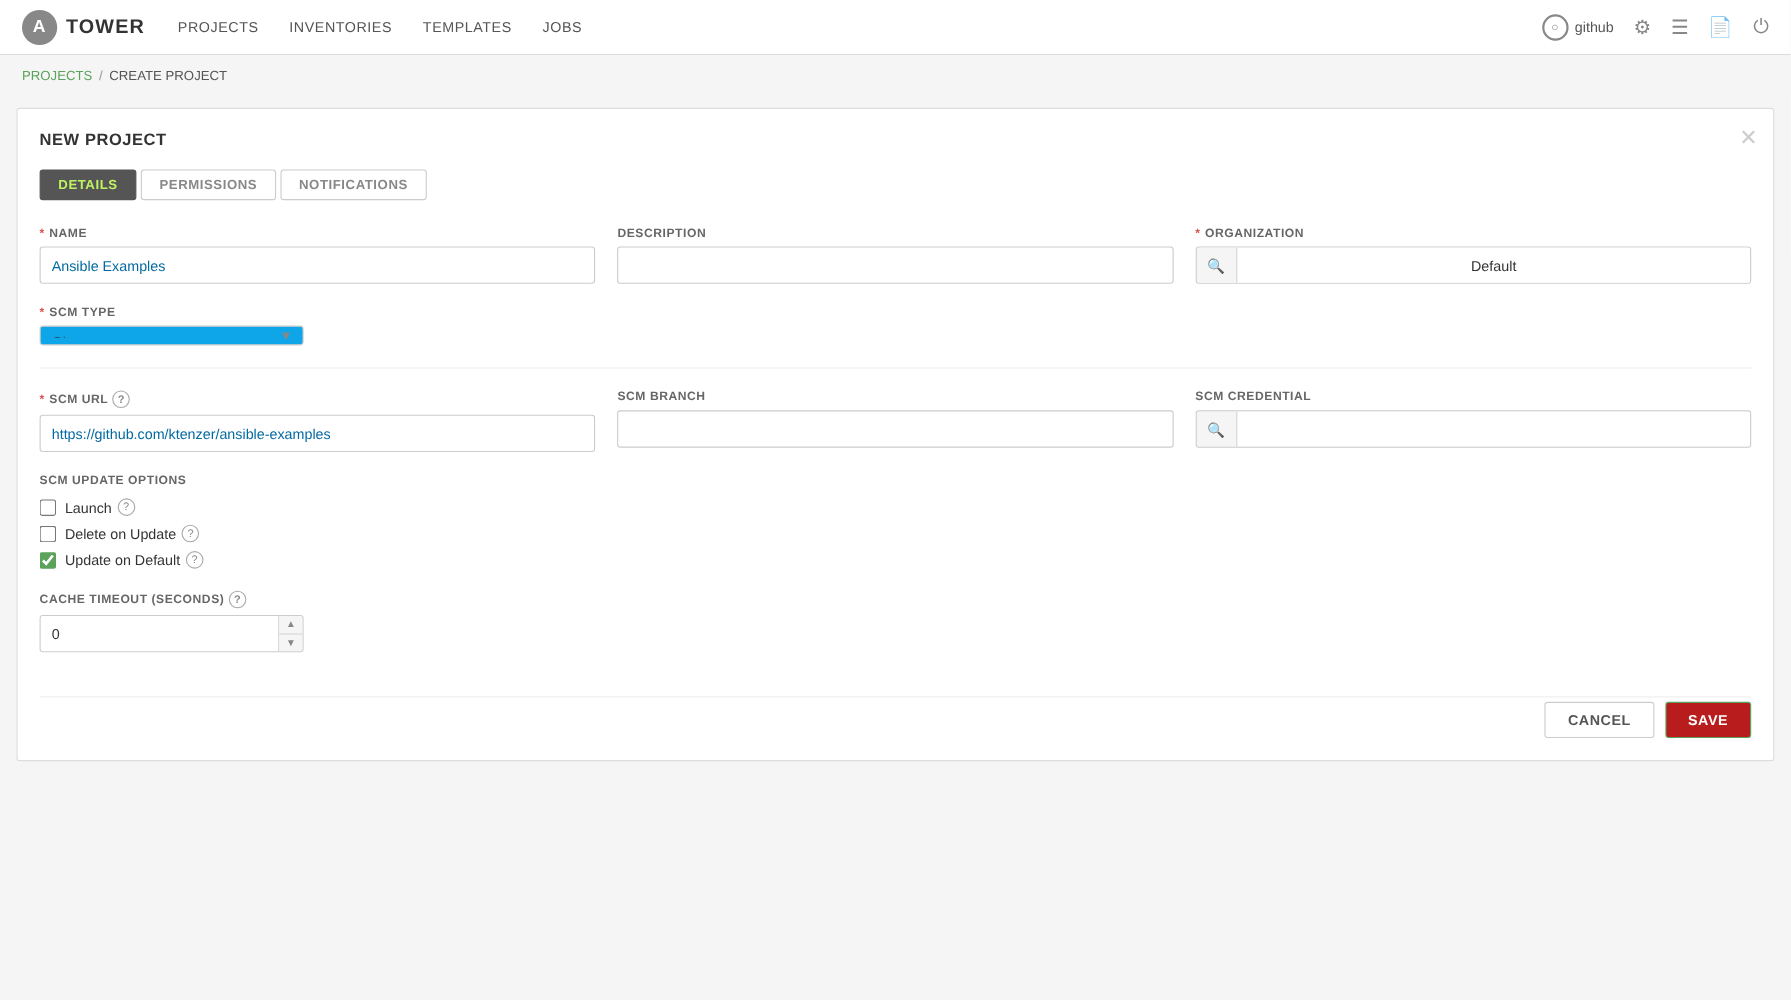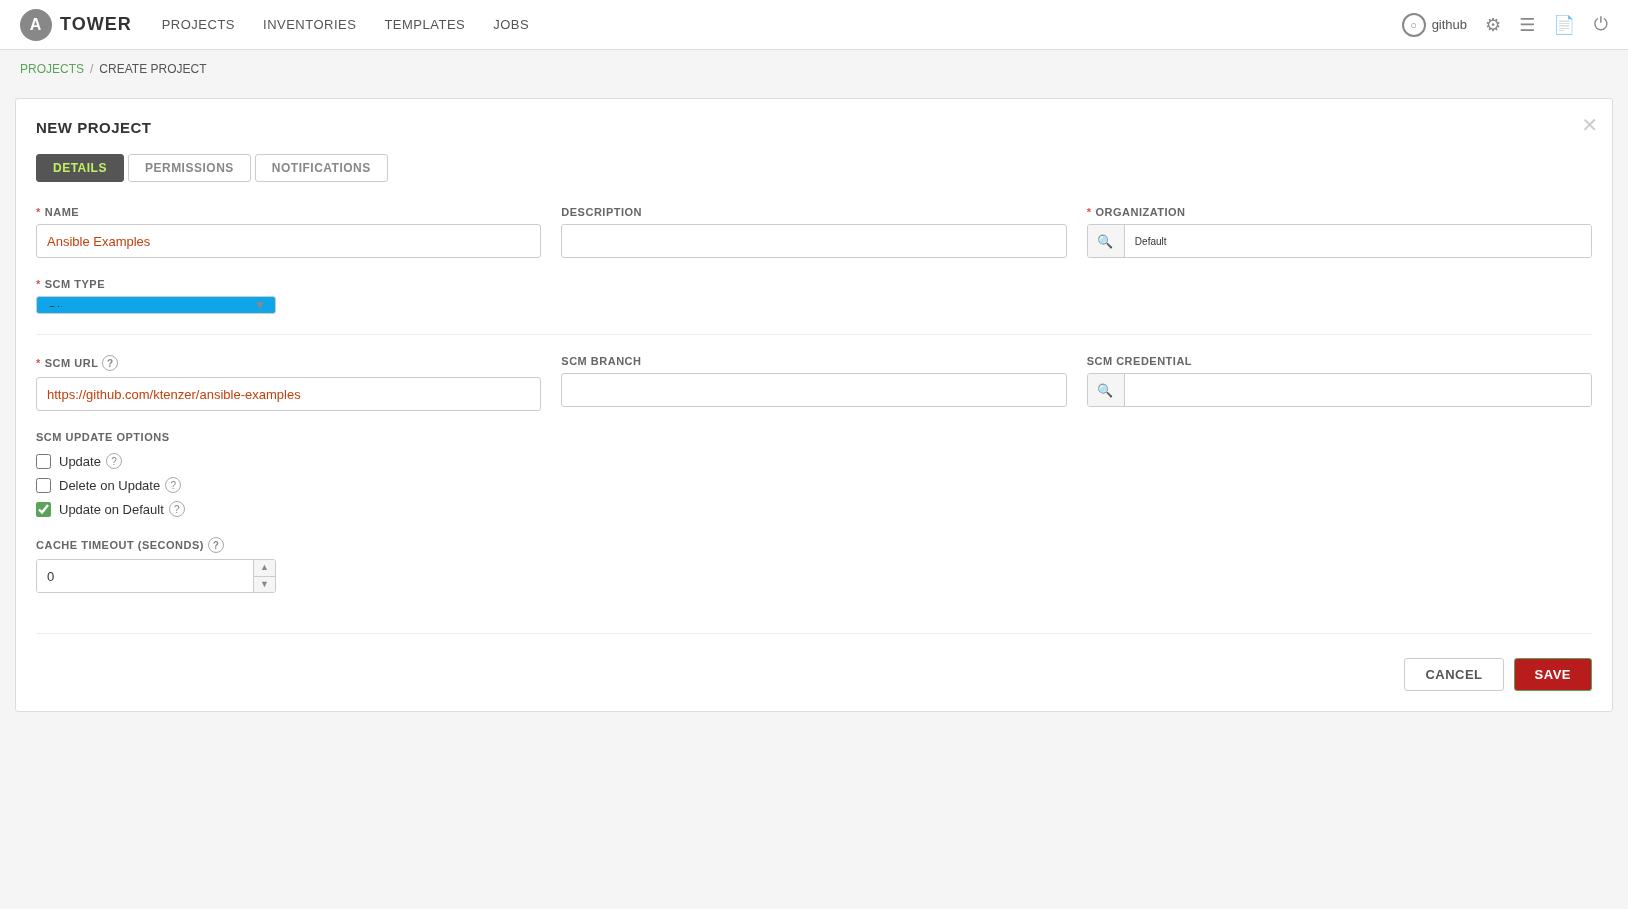--- a/index.html
+++ b/index.html
@@ -149,21 +149,21 @@
       display: flex;
       align-items: center;
       gap: 4px;
     }
     .required-star { color: #d9534f; }
     .form-input {
       border: 1px solid #ccc;
       border-radius: 3px;
       padding: 6px 10px;
       font-size: 13px;
-      color: #c2410c;
+      color: #0369a1;
       outline: none;
       width: 100%;
       height: 34px;
     }
 
     .input-with-search {
       display: flex;
       border: 1px solid #ccc;
       border-radius: 3px;
       overflow: hidden;
@@ -175,24 +175,25 @@
       border-right: 1px solid #ccc;
       padding: 0 10px;
       color: #888;
       font-size: 13px;
       cursor: pointer;
       display: flex; align-items: center;
     }
     .input-search-field {
       border: none;
       padding: 6px 10px;
-      font-size: 10px;
+      font-size: 13px;
       color: #333;
       outline: none;
       flex: 1;
+      text-align: center;
     }
 
     .select-wrapper {
       position: relative;
       display: inline-flex;
       width: 100%;
     }
     .form-select {
       border: 1px solid #ccc;
       border-radius: 3px;
@@ -302,21 +303,21 @@
       line-height: 1;
     }
     .stepper-btn:last-child { border-bottom: none; }
 
     
     .form-footer {
       display: flex;
       justify-content: flex-end;
       gap: 10px;
       margin-top: 40px;
-      padding-top: 24px;
+      padding-top: 4px;
       border-top: 1px solid #eee;
     }
     .btn-cancel {
       padding: 8px 20px;
       border: 1px solid #ccc;
       background: #fff;
       color: #555;
       border-radius: 3px;
       font-size: 13px;
       font-weight: 600;
@@ -448,21 +449,21 @@
       </div>
     </div>
   </div>
 
   <div>
     <div class="scm-options-title">SCM UPDATE OPTIONS</div>
 
     <div class="checkbox-row">
       <input type="checkbox" id="clean-checkbox" style="">
       <label class="checkbox-label" for="clean-checkbox">
-        <span>Update</span>
+        <span>Launch</span>
         <span class="help-icon">?</span>
       </label>
     </div>
 
     <div class="checkbox-row">
       <input type="checkbox" id="delete-checkbox" style="">
       <label class="checkbox-label" for="delete-checkbox">
         <span>Delete on Update</span>
         <span class="help-icon">?</span>
       </label>

